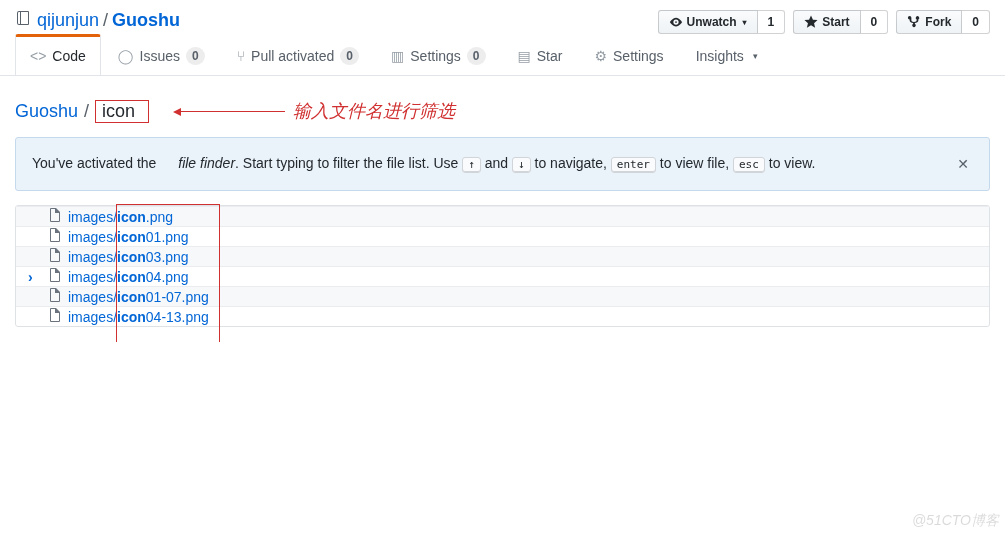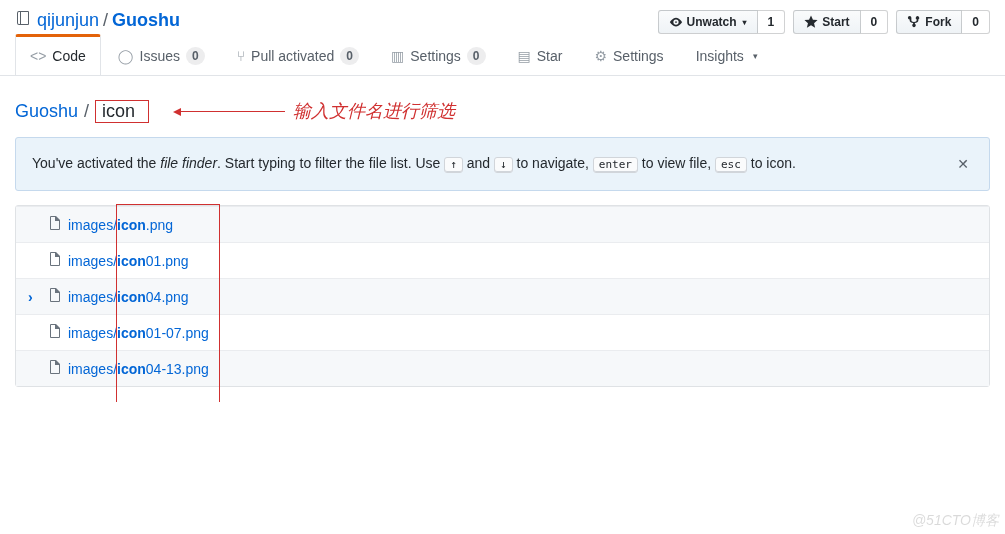--- a/index.html
+++ b/index.html
@@ -58,31 +58,31 @@
     .arrow-wrap { display: inline-flex; align-items: center; margin-left: 26px; }
     .arrow-line { width: 110px; height: 0; border-top: 1px solid #d03030; position: relative; }
     .arrow-line::before { content: ""; position: absolute; left: -6px; top: -4px; border: 4px solid transparent; border-right: 8px solid #d03030; }
     .annotation { color: #d03030; font-size: 18px; margin-left: 8px; font-style: italic; }
     .notice {
       display: flex; justify-content: space-between; align-items: center;
       padding: 14px 16px; background: #eaf3fa; border: 1px solid #c5d9ed;
       border-radius: 3px; color: #24292e; margin-bottom: 14px;
     }
     .notice .close { color: #586069; cursor: pointer; padding: 4px; }
-    .notice em { font-style: italic; }
+    .notice em { font-style: italic; margin-left: 18px; }
     kbd {
       display: inline-block; padding: 1px 5px; font-size: 11px;
       font-family: SFMono-Regular, Consolas, monospace;
       background: #fafbfc; border: 1px solid #d1d5da;
       border-radius: 3px; box-shadow: inset 0 -1px 0 #d1d5da;
       vertical-align: middle; line-height: 12px;
     }
     .file-list { border: 1px solid #dfe2e5; border-radius: 3px; position: relative; }
     .file-row {
-      display: flex; align-items: center; padding: 8px 12px;
+      display: flex; align-items: center; padding: 0 12px;
       border-top: 1px solid #eaecef; font-size: 14px; cursor: pointer;
     }
     .file-row:first-child { border-top: none; }
     .file-row:nth-child(even){ background: #f6f8fa; }
     .file-row .chev { width: 16px; color: #0366d6; font-weight: 600; }
     .file-row .file-icn { color: #6a737d; margin: 0 6px 0 4px; }
     .file-row .path { color: #0366d6; }
     .file-row .path b { color: #0366d6; font-weight: 600; }
     .hl-box { position: absolute; border: 1px solid #d03030; pointer-events: none; }
     .watermark { position: fixed; right: 6px; bottom: 4px; color: rgba(0,0,0,.15); font-size: 14px; font-style: italic; }
@@ -174,21 +174,21 @@
     <span class="sep">/</span>
     <span class="finder-input" contenteditable="true" style="">icon</span>
     <span class="arrow-wrap">
         <span class="arrow-line"></span>
       </span>
     <span class="annotation">输入文件名进行筛选</span>
   </div>
 
   <div class="notice">
     <div>
-      <span>You've activated the </span><em>file finder</em><span>. Start typing to filter the file list. Use </span><kbd>↑</kbd><span> and </span><kbd>↓</kbd><span> to navigate, </span><kbd>enter</kbd><span> to view file, </span><kbd>esc</kbd><span> to icon.</span>
+      <span>You've activated the </span><em>file finder</em><span>. Start typing to filter the file list. Use </span><kbd>↑</kbd><span> and </span><kbd>↓</kbd><span> to navigate, </span><kbd>enter</kbd><span> to view file, </span><kbd>esc</kbd><span> to view.</span>
     </div>
     <span class="close">✕</span>
   </div>
 
   <div class="file-list" id="file-list">
     <div class="hl-box" style="left:100px;top:-2px;width:104px;height:284px"></div>
   <div class="file-row">
         <span class="chev"></span>
         <span class="file-icn"><svg width="14" height="16" viewBox="0 0 12 16" fill="currentColor">
             <path d="M7 1H2a1 1 0 0 0-1 1v12a1 1 0 0 0 1 1h8a1 1 0 0 0 1-1V5L7 1zM2 2h4v4h4v8H2V2z"></path>
@@ -196,20 +196,27 @@
         <span class="path">images/<b>icon</b>.png</span>
       </div>
       <div class="file-row">
         <span class="chev"></span>
         <span class="file-icn"><svg width="14" height="16" viewBox="0 0 12 16" fill="currentColor">
             <path d="M7 1H2a1 1 0 0 0-1 1v12a1 1 0 0 0 1 1h8a1 1 0 0 0 1-1V5L7 1zM2 2h4v4h4v8H2V2z"></path>
           </svg></span>
         <span class="path">images/<b>icon</b>01.png</span>
       </div>
       <div class="file-row">
+        <span class="chev"></span>
+        <span class="file-icn"><svg width="14" height="16" viewBox="0 0 12 16" fill="currentColor">
+            <path d="M7 1H2a1 1 0 0 0-1 1v12a1 1 0 0 0 1 1h8a1 1 0 0 0 1-1V5L7 1zM2 2h4v4h4v8H2V2z"></path>
+          </svg></span>
+        <span class="path">images/<b>icon</b>03.png</span>
+      </div>
+      <div class="file-row">
         <span class="chev">›</span>
         <span class="file-icn"><svg width="14" height="16" viewBox="0 0 12 16" fill="currentColor">
             <path d="M7 1H2a1 1 0 0 0-1 1v12a1 1 0 0 0 1 1h8a1 1 0 0 0 1-1V5L7 1zM2 2h4v4h4v8H2V2z"></path>
           </svg></span>
         <span class="path">images/<b>icon</b>04.png</span>
       </div>
       <div class="file-row">
         <span class="chev"></span>
         <span class="file-icn"><svg width="14" height="16" viewBox="0 0 12 16" fill="currentColor">
             <path d="M7 1H2a1 1 0 0 0-1 1v12a1 1 0 0 0 1 1h8a1 1 0 0 0 1-1V5L7 1zM2 2h4v4h4v8H2V2z"></path>

